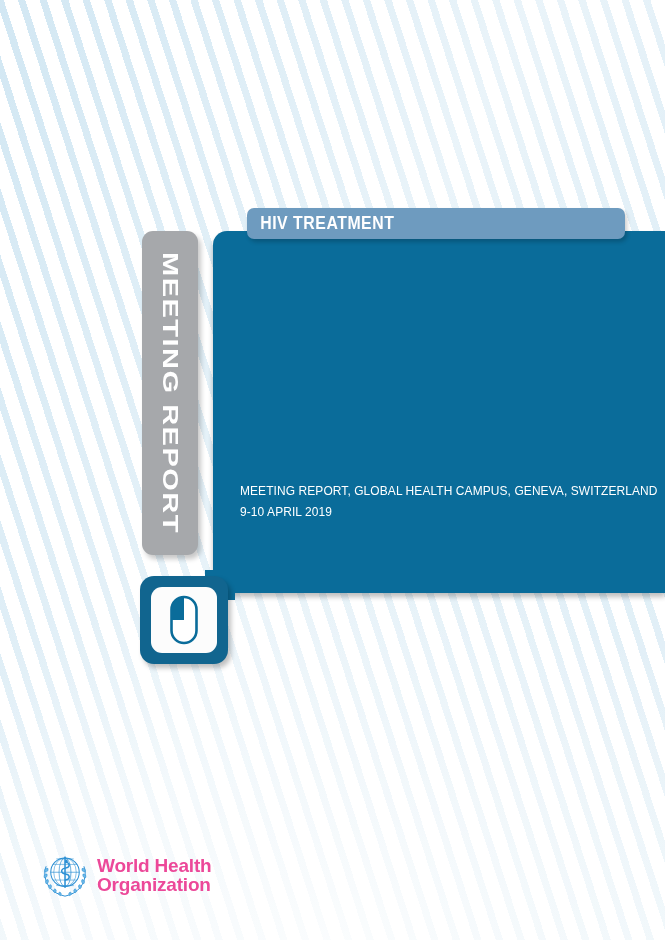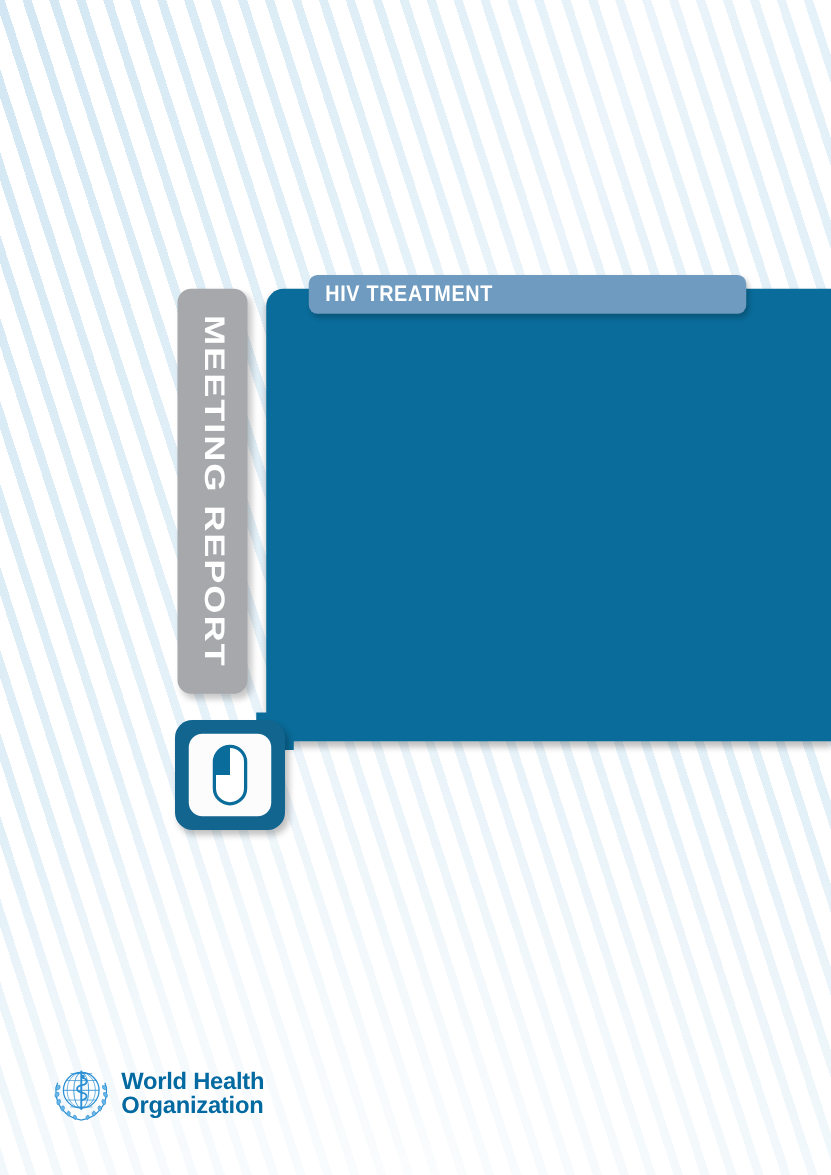--- a/index.html
+++ b/index.html
@@ -90,29 +90,28 @@
     border-top-left-radius: 14px;
     box-shadow: 0px 4px 5px rgba(0,0,0,0.25);
     z-index: 3;
   }
 
   
   .ribbon {
     position: absolute;
     left: 247px;
     top: 208px;
-    width: 350px;
+    width: 378px;
     height: 31px;
     background: #6e9bbf;
     border-radius: 7px;
     box-shadow: 2px 3px 4px rgba(0,0,0,0.20);
     z-index: 4;
     display: flex;
     align-items: center;
-    margin-top: 12px;
   }
   .ribbon-label {
     color: #ffffff;
     font-size: 18px;
     font-weight: bold;
     letter-spacing: 0.6px;
     padding-left: 15px;
     font-family: "Liberation Sans Narrow", "Liberation Sans", sans-serif;
     transform: scaleX(0.88);
     transform-origin: left center;
@@ -201,21 +200,21 @@
     align-items: center;
     gap: 9px;
     z-index: 5;
   }
   .who-wordmark {
     display: flex;
     flex-direction: column;
     line-height: 1.02;
   }
   .who-word {
-    color: #0369a1;
+    color: #ec4899;
     font-size: 19px;
     font-weight: bold;
     letter-spacing: -0.2px;
     font-family: "Liberation Sans", sans-serif;
   }
 </style>
 </head>
 <body>
 
 <div class="page">
@@ -230,20 +229,24 @@
   </div>
 
   <div class="panel"></div>
   <div class="badge-merge"></div>
 
   <div class="ribbon">
     <span class="ribbon-label">HIV TREATMENT</span>
   </div>
 
 
+  <div class="subtitle-block">
+    <div class="subtitle-line">MEETING REPORT, GLOBAL HEALTH CAMPUS, GENEVA, SWITZERLAND</div>
+    <div class="subtitle-line">9-10 APRIL 2019</div>
+  </div>
 
   <div class="badge">
     <div class="badge-inner">
       <svg width="34" height="52" viewBox="0 0 34 52">
         <rect x="4.5" y="3" width="25" height="46" rx="12.5" ry="12.5" fill="#ffffff" stroke="#0a6c9a" stroke-width="2.6"></rect>
         <path d="M17 3.2 A12.5 12.5 0 0 0 4.5 15.7 L4.5 26 L17 26 Z" fill="#0a6c9a"></path>
       </svg>
     </div>
   </div>
 

